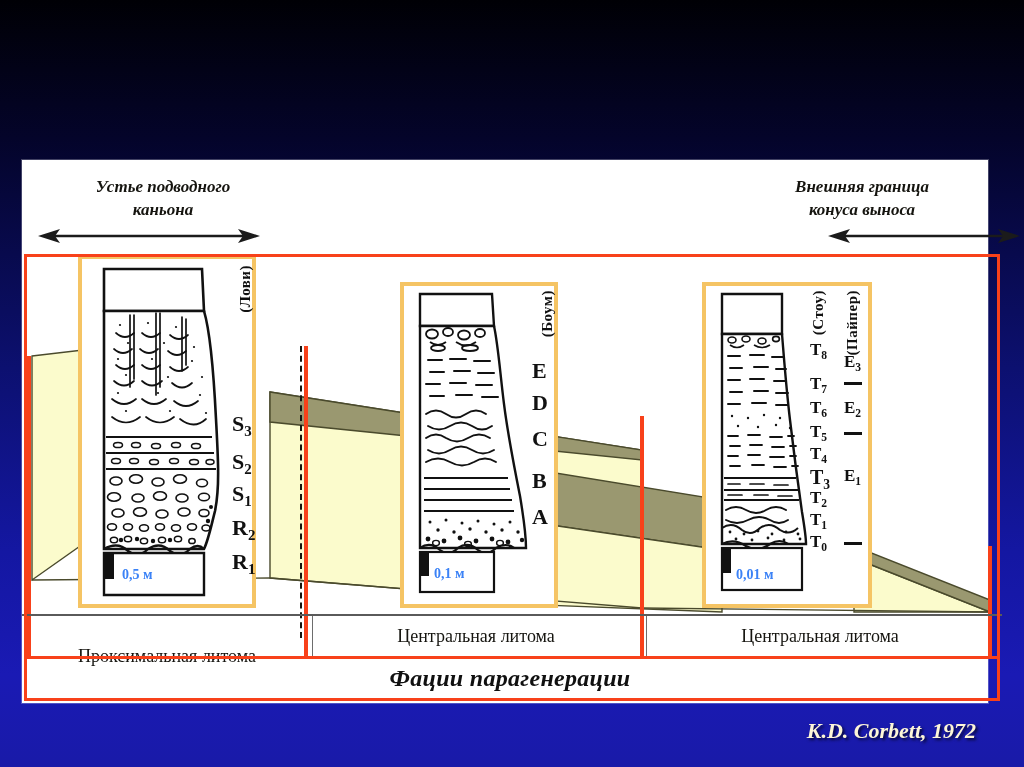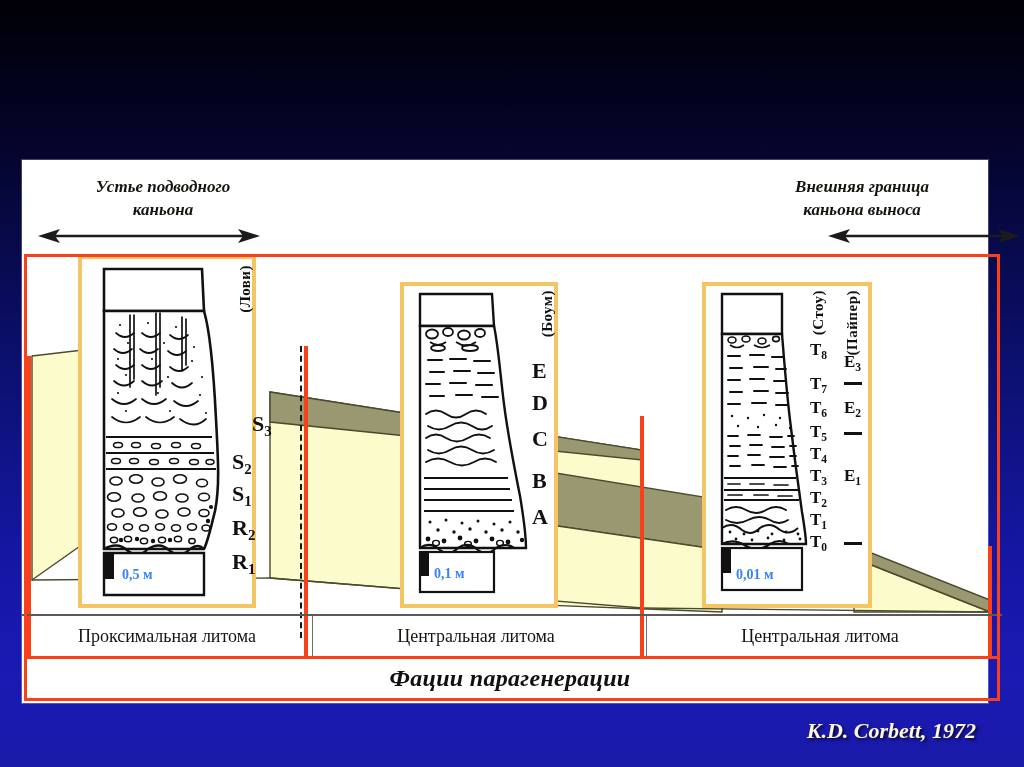--- a/index.html
+++ b/index.html
@@ -135,21 +135,21 @@
 
   <div id="panel">
     <div id="panelInner">
 
       <div class="hdrLabel" id="hdrLeft">
         <div>Устье подводного</div>
         <div>каньона</div>
       </div>
       <div class="hdrLabel" id="hdrRight">
         <div>Внешняя граница</div>
-        <div>каньона выноса</div>
+        <div>конуса выноса</div>
       </div>
 
       <div class="arrowWrap" id="arrLeft">
         <svg width="222" height="16" viewBox="0 0 222 16">
           <line x1="16" y1="8" x2="206" y2="8" stroke="#1b1b1b" stroke-width="2.6"></line>
           <polygon points="0,8 22,1 17,8 22,15" fill="#1b1b1b"></polygon>
           <polygon points="222,8 200,1 205,8 200,15" fill="#1b1b1b"></polygon>
         </svg>
       </div>
       <div class="arrowWrap" id="arrRight">
@@ -306,21 +306,21 @@
             </g>
 
             <path d="M22 290 q14 -8 24 2 q10 8 20 -2 q12 -8 22 2 q10 8 20 -2 q8 -6 14 0" fill="none" stroke="#111" stroke-width="2.4"></path>
 
             <path d="M22 294 L122 294 L122 336 L22 336 Z" fill="#fff" stroke="#111" stroke-width="2.4"></path>
             <rect x="22" y="294" width="10" height="26" fill="#111"></rect>
           </svg>
         </div>
         <div class="vertLabel" style="right:-2px;top:6px;">(Лови)</div>
 
-        <div class="divLabel" style="left:150px;top:152px;font-size:22px;margin-left:20px;">S<sub>3</sub></div>
+        <div class="divLabel" style="left:150px;top:152px;font-size:22px;">S<sub>3</sub></div>
         <div class="divLabel" style="left:150px;top:190px;font-size:22px;">S<sub>2</sub></div>
         <div class="divLabel" style="left:150px;top:222px;font-size:22px;">S<sub>1</sub></div>
         <div class="divLabel" style="left:150px;top:256px;font-size:22px;">R<sub>2</sub></div>
         <div class="divLabel" style="left:150px;top:290px;font-size:22px;">R<sub>1</sub></div>
 
         <div class="scaleTxt" style="left:40px;top:308px;">0,5 м</div>
       </div>
 
       <div class="logbox" style="left:378px;top:122px;width:158px;height:326px;">
         <div class="logInner">
@@ -518,39 +518,39 @@
           </svg>
         </div>
         <div class="vertLabel" style="left:104px;top:4px;">(Стоу)</div>
         <div class="vertLabel" style="left:138px;top:4px;">(Пайпер)</div>
 
         <div class="divLabel" style="left:104px;top:54px;font-size:17px;">T<sub>8</sub></div>
         <div class="divLabel" style="left:104px;top:88px;font-size:17px;">T<sub>7</sub></div>
         <div class="divLabel" style="left:104px;top:112px;font-size:17px;">T<sub>6</sub></div>
         <div class="divLabel" style="left:104px;top:136px;font-size:17px;">T<sub>5</sub></div>
         <div class="divLabel" style="left:104px;top:158px;font-size:17px;">T<sub>4</sub></div>
-        <div class="divLabel" style="left:104px;top:180px;font-size:17px;text-align:center;">T<sub>3</sub></div>
+        <div class="divLabel" style="left:104px;top:180px;font-size:20px;text-align:center;">T<sub>3</sub></div>
         <div class="divLabel" style="left:104px;top:202px;font-size:17px;">T<sub>2</sub></div>
         <div class="divLabel" style="left:104px;top:224px;font-size:17px;">T<sub>1</sub></div>
         <div class="divLabel" style="left:104px;top:246px;font-size:17px;">T<sub>0</sub></div>
 
         <div class="divLabel" style="left:138px;top:66px;font-size:17px;">E<sub>3</sub></div>
         <div class="divLabel" style="left:138px;top:112px;font-size:17px;">E<sub>2</sub></div>
         <div class="divLabel" style="left:138px;top:180px;font-size:17px;">E<sub>1</sub></div>
 
         <div style="position:absolute;left:138px;top:96px;width:18px;height:2.5px;background:#111;"></div>
         <div style="position:absolute;left:138px;top:146px;width:18px;height:2.5px;background:#111;"></div>
         <div style="position:absolute;left:138px;top:256px;width:18px;height:2.5px;background:#111;"></div>
 
         <div class="scaleTxt" style="left:30px;top:281px;">0,01 м</div>
       </div>
 
       <div id="faciesRule"></div>
       <div id="faciesRow">
-        <div class="facCell" style="left:6px;width:278px;">Проксимальная литома</div>
+        <div class="facCell" style="left:6px;width:278px;margin-top:20px;">Проксимальная литома</div>
         <div class="facSep" style="left:290px;"></div>
         <div class="facCell" style="left:294px;width:320px;">Центральная литома</div>
         <div class="facSep" style="left:624px;"></div>
         <div class="facCell" style="left:628px;width:340px;">Центральная литома</div>
       </div>
 
       <div id="redFrameTop"></div>
       <div id="redFrameBottom"></div>
       <div id="faciesTitle">Фации парагенерации</div>
 

